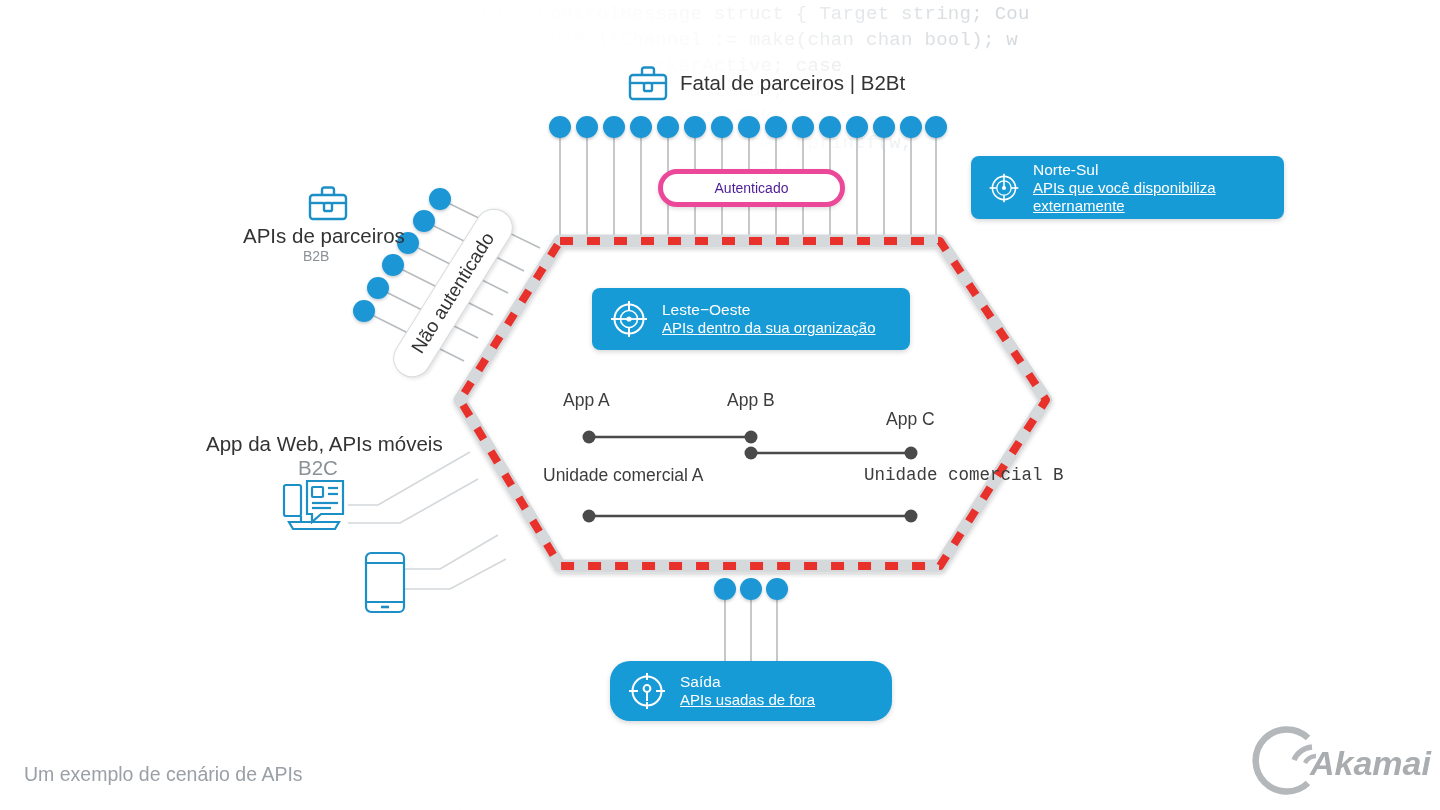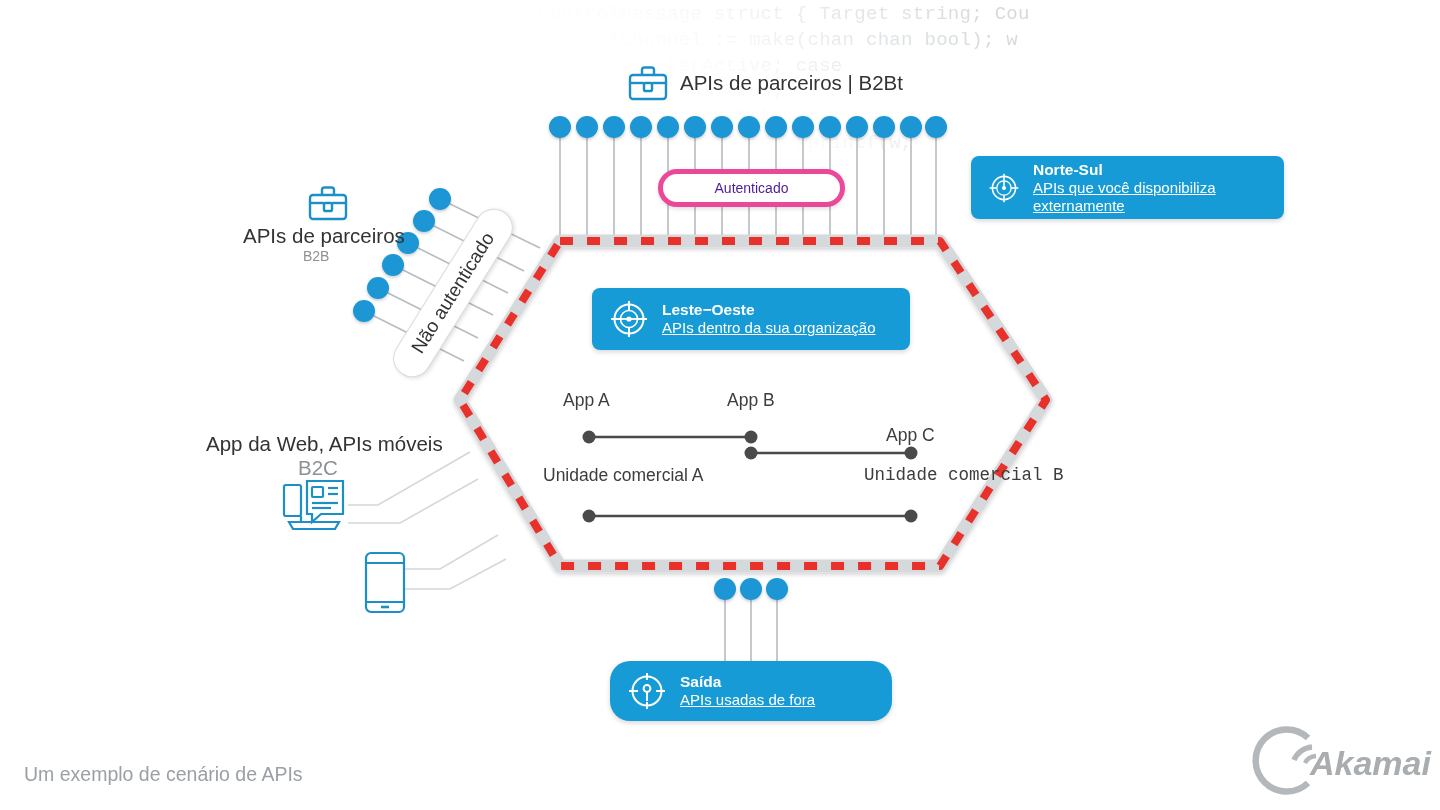--- a/index.html
+++ b/index.html
@@ -40,21 +40,21 @@
 
   #partner-top-label { left: 680px; top: 71px; font-size: 20.5px; color: #333; }
   #partner-b2b-l1 { left: 243px; top: 224px; font-size: 20.5px; color: #333; }
   #partner-b2b-l2 { left: 303px; top: 248px; font-size: 14px; color: #8c9196; }
   #b2c-l1 { left: 206px; top: 432px; font-size: 20.5px; color: #333; }
   #b2c-l2 { left: 298px; top: 456px; font-size: 20.5px; color: #8c9196; }
 
   .app-lbl { font-size: 17.5px; color: #3d3d3d; }
   #app-a { left: 563px; top: 390px; }
   #app-b { left: 727px; top: 390px; }
-  #app-c { left: 886px; top: 409px; margin-top: 16px; }
+  #app-c { left: 886px; top: 409px; }
   .bu-lbl { font-size: 17.5px; color: #3d3d3d; line-height: 20px; text-align: center; }
   #bu-a { left: 543px; top: 465px; width: 95px; }
   #bu-b { left: 864px; top: 465px; width: 96px; font-family: Liberation Mono, monospace; }
 
   #footer-caption { left: 24px; top: 763px; font-size: 19.5px; color: #9aa0a6; }
 
   
   #auth-pill {
     position: absolute; left: 658px; top: 169px;
     width: 187px; height: 38px; border-radius: 19px;
@@ -77,21 +77,21 @@
   
   .badge {
     position: absolute;
     background: #179bd7; border-radius: 8px;
     display: flex; align-items: center; gap: 13px;
     padding: 0 17px;
     box-shadow: 0 2px 5px rgba(0,0,0,0.16);
     color: #fff;
   }
   .badge .btxt { line-height: 1.18; }
-  .badge .btitle { font-size: 15.5px; font-weight: bold; }
+  .badge .btitle { font-size: 15.5px; font-weight: normal; }
   .badge .bsub { font-size: 15px; text-decoration: underline; }
   #badge-ns { left: 971px; top: 156px; width: 313px; height: 63px; }
   #badge-eo { left: 592px; top: 288px; width: 318px; height: 62px; }
   #badge-exit { left: 610px; top: 661px; width: 282px; height: 60px; border-radius: 20px; }
 </style>
 </head>
 <body>
 
 <div id="stage">
 
@@ -236,21 +236,21 @@
     </g>
 
     <g id="akamai-logo-svg" transform="translate(1272,734)" fill="none">
       <path d="M 36 4 A 31 31 0 1 0 36 49" stroke="#b4b8bb" stroke-width="6.5" fill="none"></path>
       <path d="M 40 13 A 22 22 0 0 0 22 26" stroke="#b4b8bb" stroke-width="5.5" fill="none"></path>
       <path d="M 44 22 A 13 13 0 0 0 33 29" stroke="#b4b8bb" stroke-width="4.5" fill="none"></path>
       <text x="38" y="41" font-family="Liberation Sans, sans-serif" font-size="34" font-weight="bold" font-style="italic" fill="#a9adb0">Akamai</text>
     </g>
   </svg>
 
-  <div class="lbl" id="partner-top-label">APIs de parceiros | B2Bt</div>
+  <div class="lbl" id="partner-top-label">Fatal de parceiros | B2Bt</div>
 
   <div class="lbl" id="partner-b2b-l1">APIs de parceiros</div>
   <div class="lbl" id="partner-b2b-l2">B2B</div>
 
   <div class="lbl" id="b2c-l1">App da Web, APIs móveis</div>
   <div class="lbl" id="b2c-l2">B2C</div>
 
   <div id="auth-pill">Autenticado</div>
   <div id="unauth-pill">Não autenticado</div>
 

